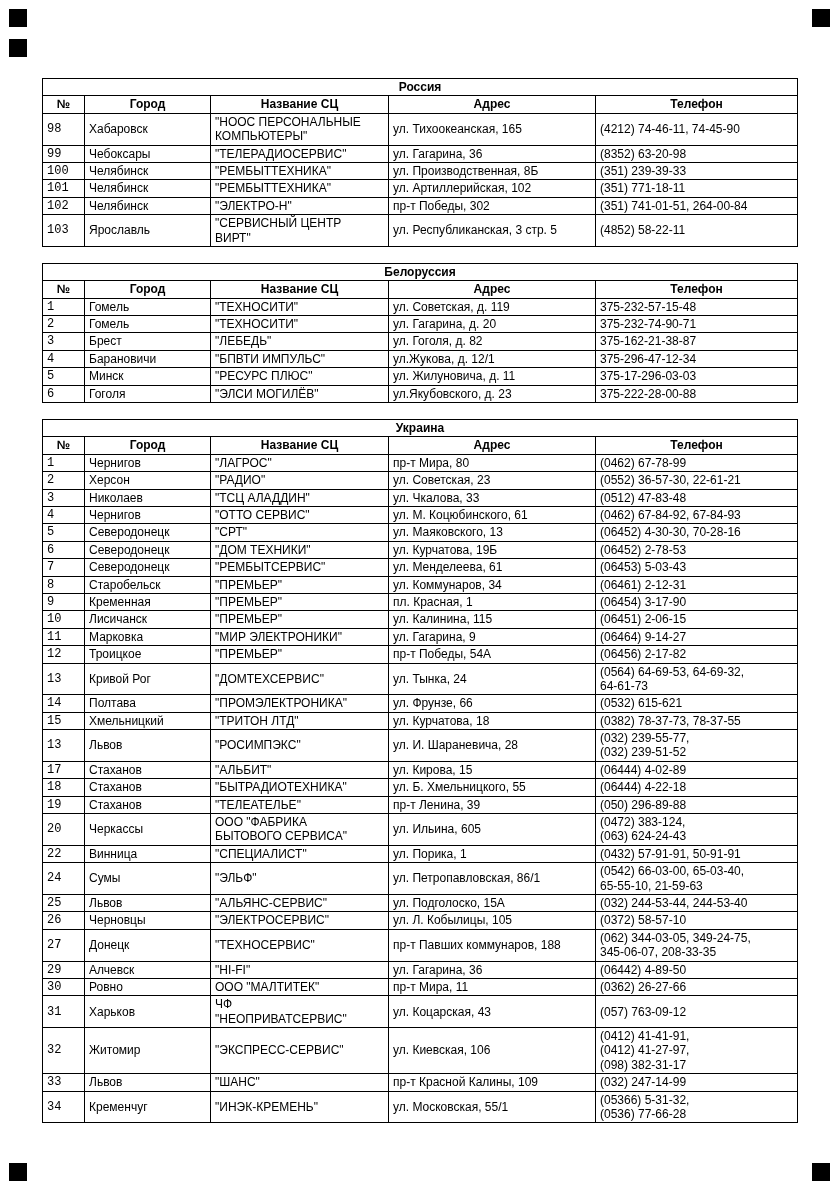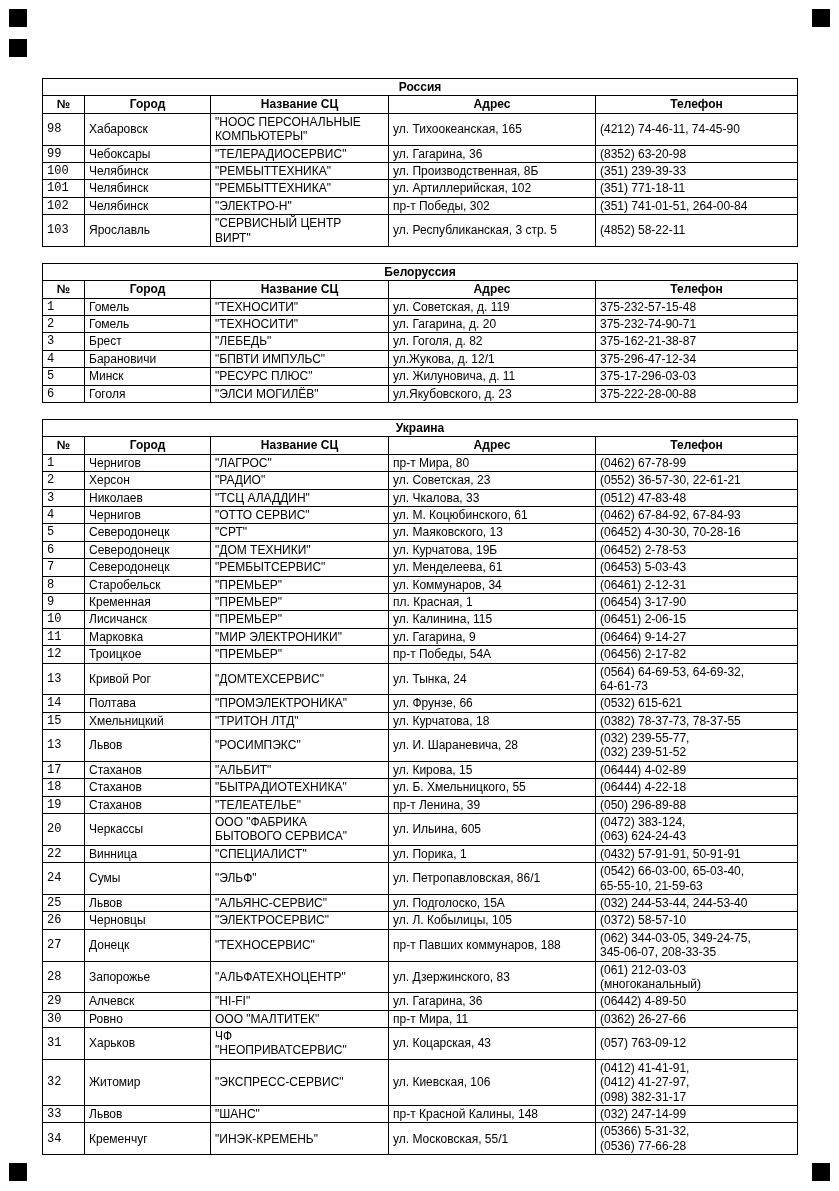--- a/index.html
+++ b/index.html
@@ -406,28 +406,20 @@
           </tr>
           <tr>
             <td class="cell col-num">27</td>
             <td class="cell">Донецк</td>
             <td class="cell">"ТЕХНОСЕРВИС"</td>
             <td class="cell">пр-т Павших коммунаров, 188</td>
             <td class="cell">(062) 344-03-05, 349-24-75,
 345-06-07, 208-33-35</td>
           </tr>
           <tr>
-            <td class="cell col-num">28</td>
-            <td class="cell">Запорожье</td>
-            <td class="cell">"АЛЬФАТЕХНОЦЕНТР"</td>
-            <td class="cell">ул. Дзержинского, 83</td>
-            <td class="cell">(061) 212-03-03
-(многоканальный)</td>
-          </tr>
-          <tr>
             <td class="cell col-num">29</td>
             <td class="cell">Алчевск</td>
             <td class="cell">"HI-FI"</td>
             <td class="cell">ул. Гагарина, 36</td>
             <td class="cell">(06442) 4-89-50</td>
           </tr>
           <tr>
             <td class="cell col-num">30</td>
             <td class="cell">Ровно</td>
             <td class="cell">ООО "МАЛТИТЕК"</td>
@@ -448,21 +440,21 @@
             <td class="cell">"ЭКСПРЕСС-СЕРВИС"</td>
             <td class="cell">ул. Киевская, 106</td>
             <td class="cell">(0412) 41-41-91,
 (0412) 41-27-97,
 (098) 382-31-17</td>
           </tr>
           <tr>
             <td class="cell col-num">33</td>
             <td class="cell">Львов</td>
             <td class="cell">"ШАНС"</td>
-            <td class="cell">пр-т Красной Калины, 148</td>
+            <td class="cell">пр-т Красной Калины, 109</td>
             <td class="cell">(032) 247-14-99</td>
           </tr>
           <tr>
             <td class="cell col-num">34</td>
             <td class="cell">Кременчуг</td>
             <td class="cell">"ИНЭК-КРЕМЕНЬ"</td>
             <td class="cell">ул. Московская, 55/1</td>
             <td class="cell">(05366) 5-31-32,
  (0536) 77-66-28</td>
           </tr>

